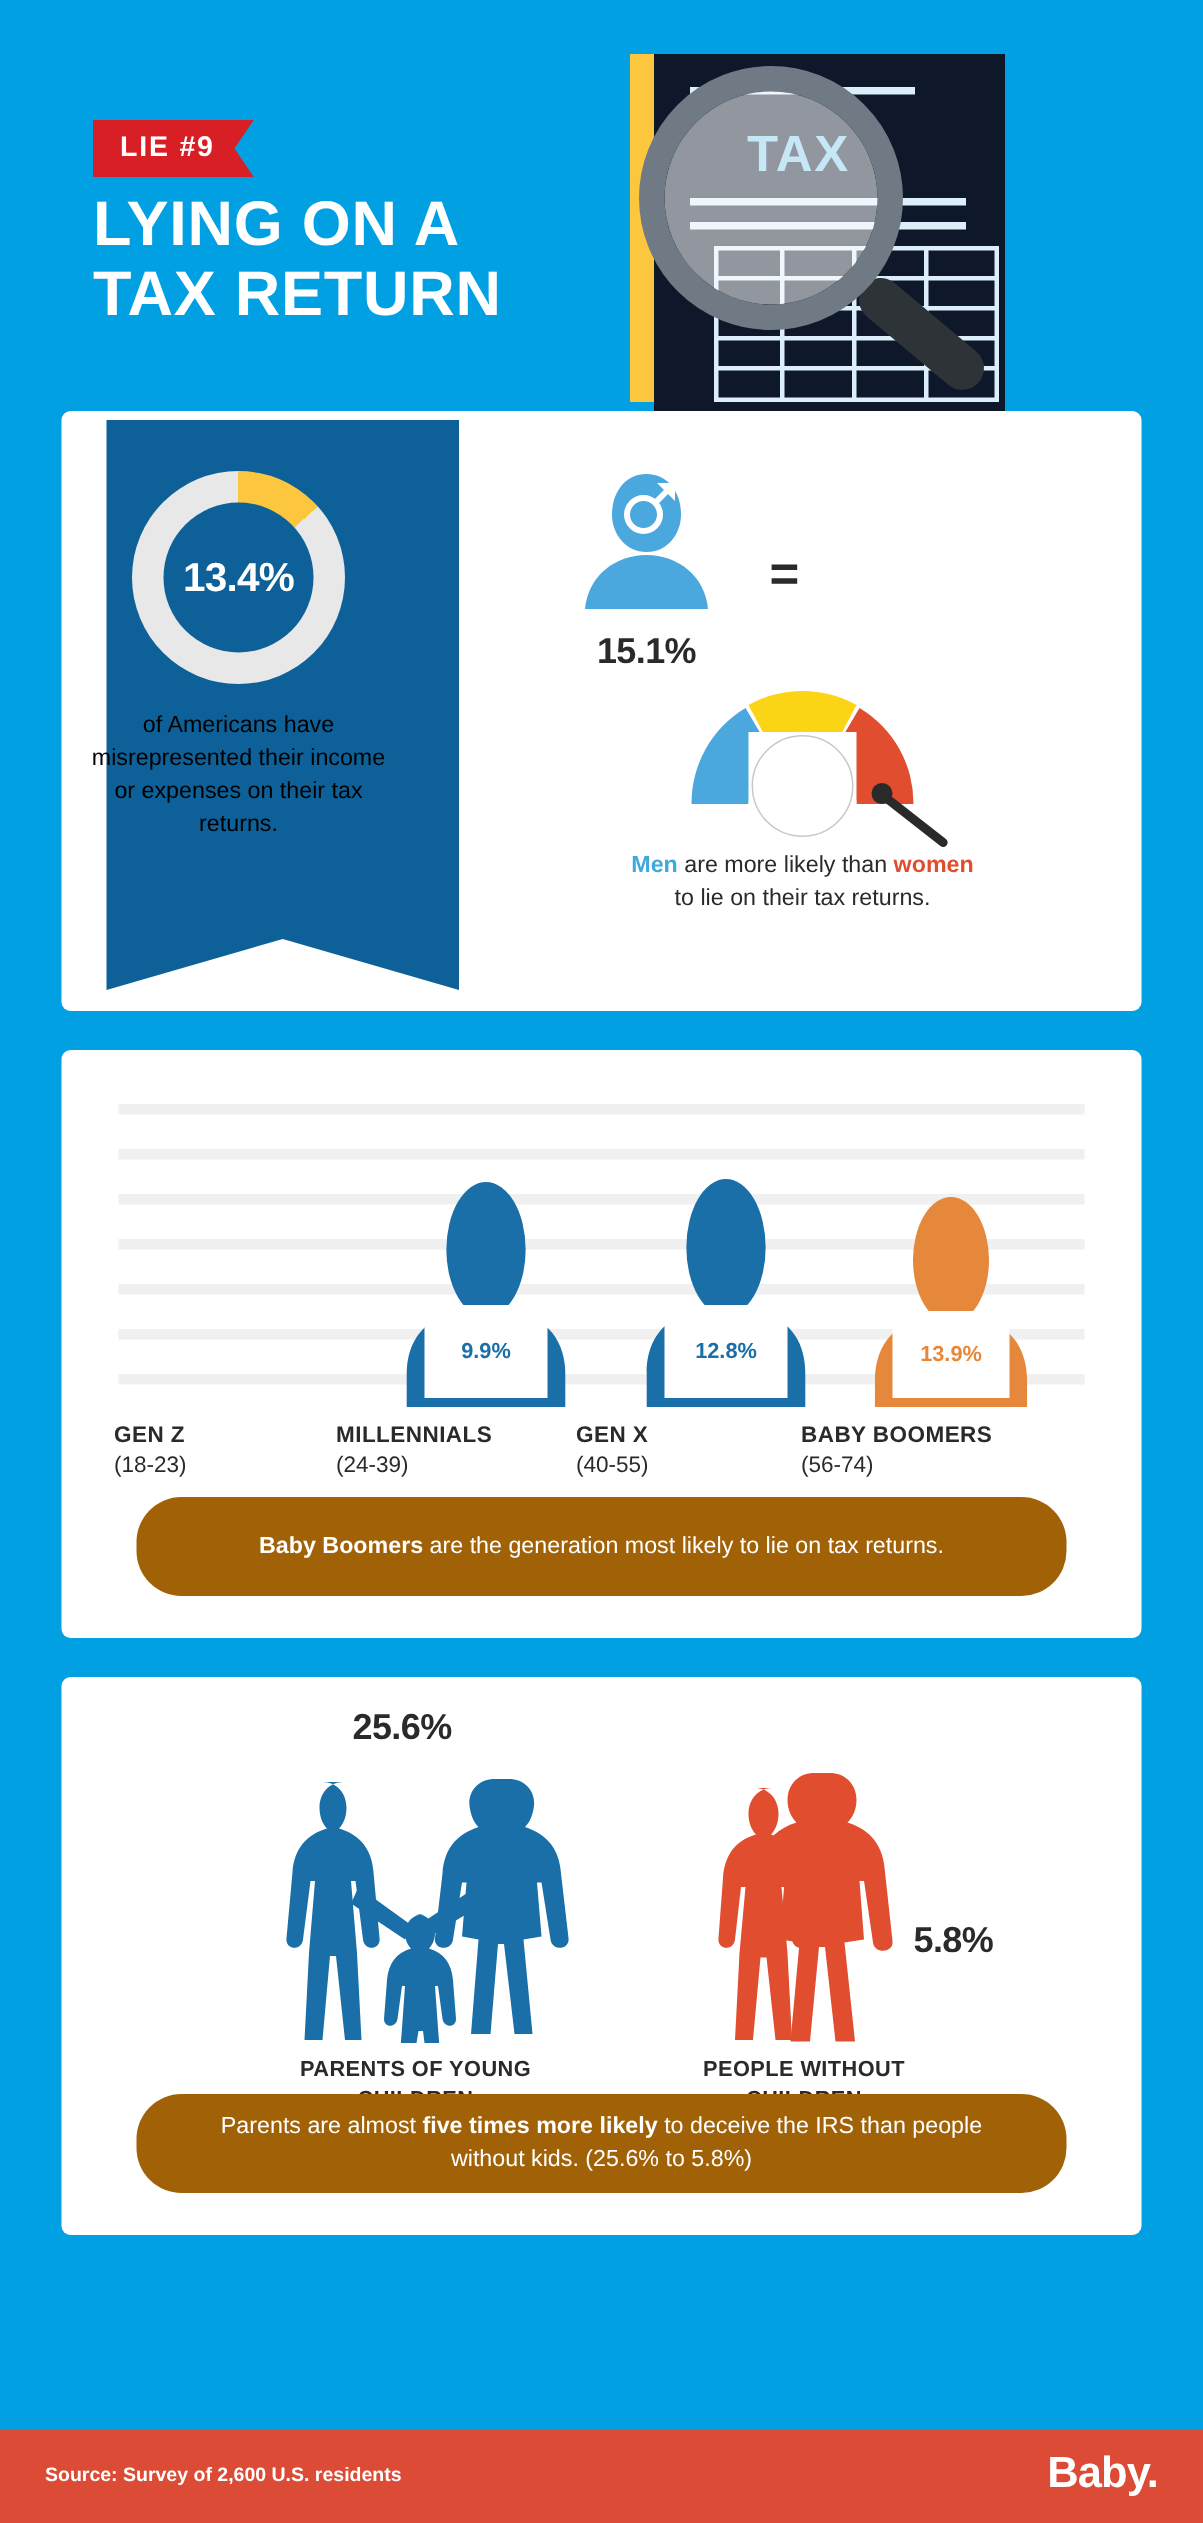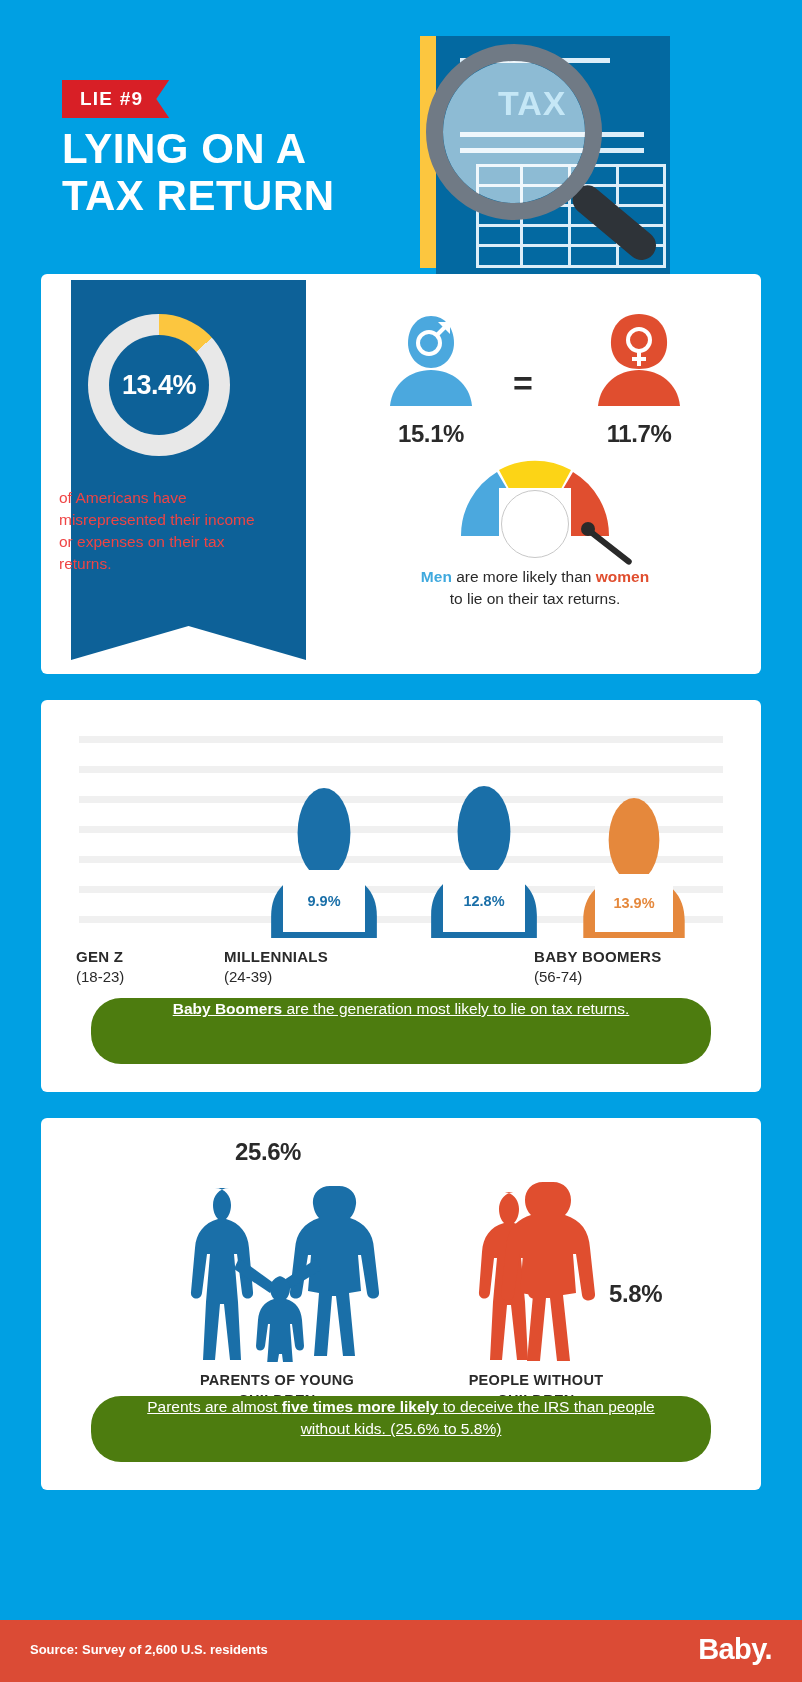--- a/index.html
+++ b/index.html
@@ -22,21 +22,21 @@
   }
   .headline {
     position:absolute; left:62px; top:125px;
     color:#fff; font-size:42px; font-weight:bold;
     line-height:1.12; letter-spacing:0.5px;
   }
 
   
   .tax-art { position:absolute; left:420px; top:36px; width:250px; height:232px; }
   .tax-yellow { position:absolute; left:0; top:0; width:250px; height:232px; background:#FCC63F; }
-  .tax-paper { position:absolute; left:16px; top:0; width:234px; height:276px; background:#0369a1; }
+  .tax-paper { position:absolute; left:16px; top:0; width:234px; height:276px; background:#0f172a; }
   .tax-line { position:absolute; background:#DCEEF9; height:5px; }
   .tax-grid { position:absolute; left:40px; top:128px; width:190px; height:104px; }
   .tax-grid .h { position:absolute; left:0; width:190px; height:3px; background:#DCEEF9; }
   .tax-grid .v { position:absolute; top:0; width:3px; height:104px; background:#DCEEF9; }
   .tax-word {
     position:absolute; left:62px; top:48px;
     font-size:34px; font-weight:bold; color:#7EC9EC; letter-spacing:1px;
   }
   .lens-ring {
     position:absolute; left:6px; top:8px; width:176px; height:176px;
@@ -68,22 +68,22 @@
     background:#fff;
     clip-path: polygon(0 100%, 50% 0, 100% 100%);
   }
   .donut { position:absolute; left:47px; top:40px; width:142px; height:142px; }
   .donut-label {
     position:absolute; left:0; top:0; width:142px; height:142px;
     display:flex; align-items:center; justify-content:center;
     color:#fff; font-size:27px; font-weight:bold; letter-spacing:-0.5px;
   }
   .ribbon-text {
-    position:absolute; left:18px; top:213px; width:200px;
-    color:#ef4444; text-align:left; font-size:15.5px; line-height:1.42;
+    position:absolute; left:18px; top:199px; width:200px;
+    color:#000000; text-align:center; font-size:15.5px; line-height:1.42;
   }
 
   
   .gender-row { position:absolute; left:290px; top:38px; width:408px; height:150px; }
   .person { position:absolute; top:0; width:120px; text-align:center; }
   .p-male { left:40px; }
   .p-female { left:248px; }
   .pct-big { font-size:24px; font-weight:bold; color:#2A2A2A; margin-top:8px; letter-spacing:-0.4px; }
   .equals {
     position:absolute; left:182px; top:52px;
@@ -127,24 +127,24 @@
     font-size:14.5px; font-weight:bold;
   }
   .gen-labels { position:absolute; left:38px; top:248px; width:644px; height:60px; }
   .gen-lab { position:absolute; top:0; width:170px; }
   .gen-lab .nm {
     font-size:15px; font-weight:bold; color:#2A2A2A; letter-spacing:0.3px;
   }
   .gen-lab .rg { font-size:15px; color:#2A2A2A; margin-top:3px; }
 
   .callout {
-    position:absolute; background:#4d7c0f; border-radius:30px;
+    position:absolute; background:#a16207; border-radius:30px;
     color:#fff; text-align:center; display:flex;
-    align-items:flex-start; justify-content:center;
-    font-size:15.5px; line-height:1.45; padding:0 30px;text-decoration:underline;
+    align-items:center; justify-content:center;
+    font-size:15.5px; line-height:1.45; padding:0 30px;
   }
   #callout1 { left:50px; top:298px; width:620px; height:66px; }
   #callout2 { left:50px; top:278px; width:620px; height:66px; }
 
   
   .fam-block { position:absolute; left:30px; top:20px; width:660px; height:240px; }
   .fam-pct {
     position:absolute; font-size:24px; font-weight:bold;
     color:#2A2A2A; letter-spacing:-0.4px;
   }
@@ -224,30 +224,20 @@
           <path d="M43 58 C64 58 82 72 84 94 L2 94 C4 72 22 58 43 58 Z" fill="#4BA8DE"></path>
           <circle cx="41" cy="31" r="11" fill="none" stroke="#ffffff" stroke-width="4"></circle>
           <line x1="49" y1="23" x2="60" y2="12" stroke="#ffffff" stroke-width="4"></line>
           <polygon points="62,10 62,22 50,10" fill="#ffffff"></polygon>
         </svg>
         <div class="pct-big">15.1%</div>
       </div>
 
       <div class="equals">=</div>
 
-      <div class="person p-female">
-        <svg width="86" height="96" viewBox="0 0 86 96">
-          <path d="M43 2 C62 2 72 16 71 33 C70 46 62 57 43 57 C24 57 16 46 15 33 C14 16 24 2 43 2 Z" fill="#E04E2F"></path>
-          <path d="M43 58 C64 58 82 72 84 94 L2 94 C4 72 22 58 43 58 Z" fill="#E04E2F"></path>
-          <circle cx="43" cy="28" r="11" fill="none" stroke="#ffffff" stroke-width="4"></circle>
-          <line x1="43" y1="39" x2="43" y2="54" stroke="#ffffff" stroke-width="4"></line>
-          <line x1="36" y1="47" x2="50" y2="47" stroke="#ffffff" stroke-width="4"></line>
-        </svg>
-        <div class="pct-big">11.7%</div>
-      </div>
     </div>
 
     <div class="gauge-wrap">
       <div class="gauge">
         <svg width="160" height="84" viewBox="0 0 160 84">
           <path d="M6 84 A74 74 0 0 1 42 20 L62 54 A36 36 0 0 0 44 84 Z" fill="#4BA8DE"></path>
           <path d="M44 18 A74 74 0 0 1 116 18 L98 52 A36 36 0 0 0 62 52 Z" fill="#FCD416"></path>
           <path d="M118 20 A74 74 0 0 1 154 84 L116 84 A36 36 0 0 0 98 54 Z" fill="#E04E2F"></path>
         </svg>
         <div class="gauge-cover"></div>
@@ -298,20 +288,24 @@
       </div>
     <div class="gen-labels" id="gen-labels">
         <div class="gen-lab" style="left: -3px;">
           <div class="nm">GEN Z</div>
           <div class="rg">(18-23)</div>
         </div>
         <div class="gen-lab" style="left: 145px;">
           <div class="nm">MILLENNIALS</div>
           <div class="rg">(24-39)</div>
         </div>
+        <div class="gen-lab" style="left: 305px;">
+          <div class="nm">GEN X</div>
+          <div class="rg">(40-55)</div>
+        </div>
         <div class="gen-lab" style="left: 455px;">
           <div class="nm">BABY BOOMERS</div>
           <div class="rg">(56-74)</div>
         </div>
       </div>
     <div class="callout" id="callout1">
       <div><b>Baby Boomers</b><span> are the generation most likely to lie on tax returns.</span></div>
     </div>
   </div>
 

